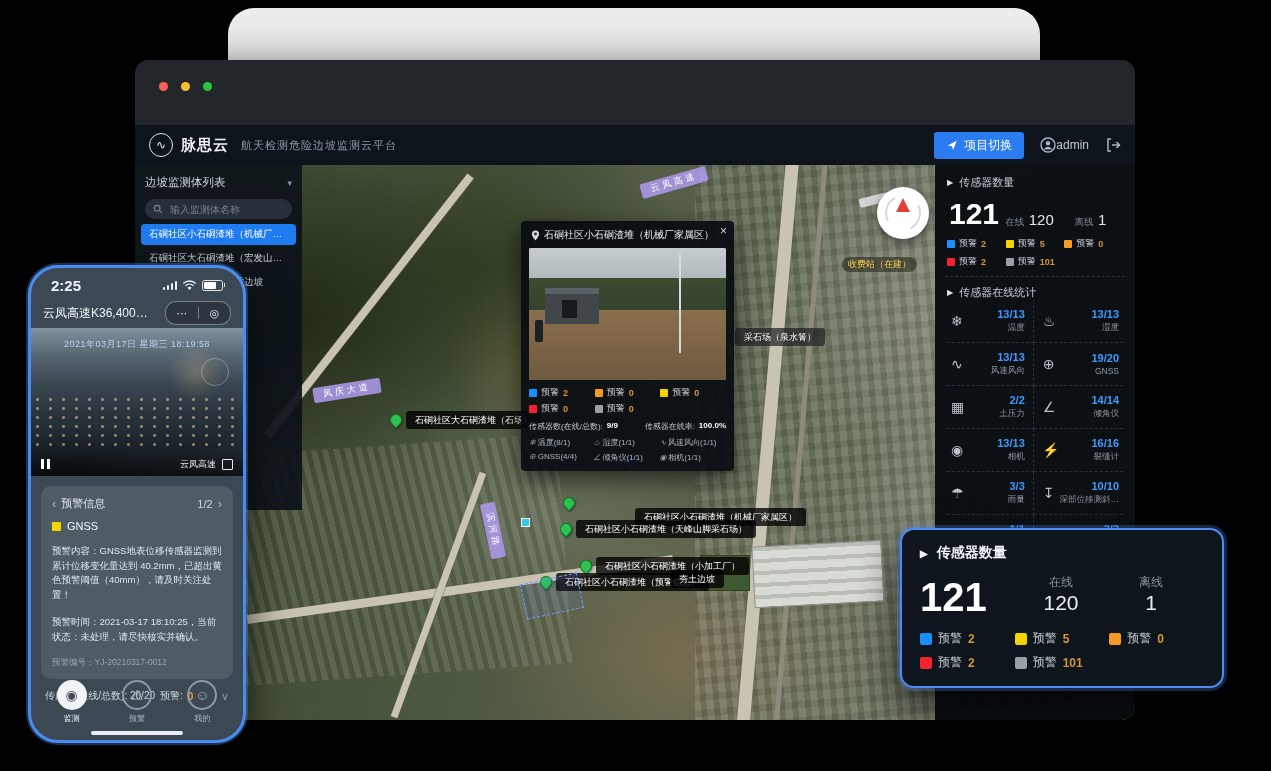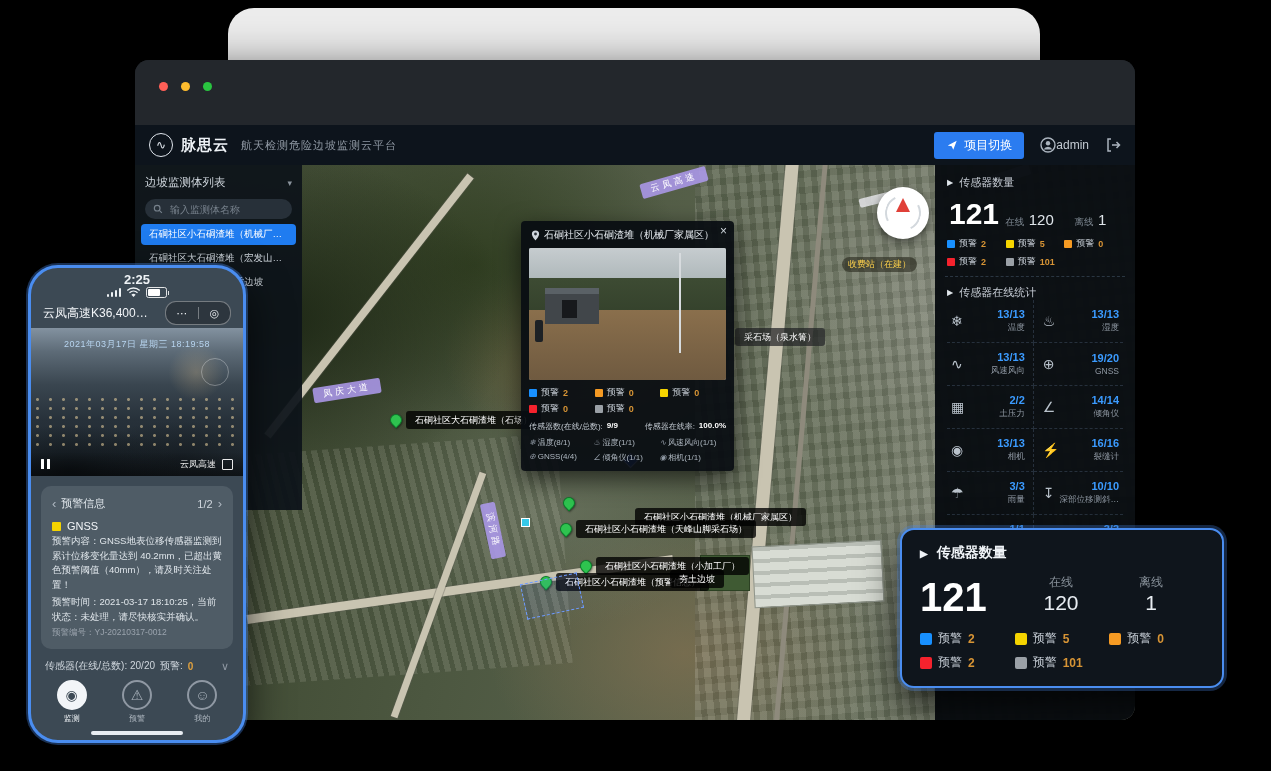--- a/index.html
+++ b/index.html
@@ -144,21 +144,21 @@
   .cicon{font-size:14px;color:#b9c2cb;flex:0 0 auto;}
   .cmain{flex:1;text-align:right;}
   .cmain b{display:block;font-size:11px;color:#3b9bff;font-weight:bold;}
   .cmain i{display:block;font-style:normal;font-size:8.5px;color:#8f98a3;margin-top:2px;white-space:nowrap;}
 
   
   .phone{left:28px;top:265px;width:212px;height:472px;border-radius:30px;background:#3c4954;
          border:3px solid #4a8df0;overflow:hidden;z-index:12;
          box-shadow:0 0 0 2px rgba(74,141,240,.35),0 18px 44px rgba(0,0,0,.7);}
   .ph-status{height:26px;display:flex;align-items:center;justify-content:space-between;
-             padding:4px 20px 0;color:#eef2f5;font-size:13px;font-weight:bold;flex-direction:column;}
+             padding:4px 20px 0;color:#eef2f5;font-size:15px;font-weight:bold;}
   .ph-sticons{display:flex;align-items:center;gap:5px;}
   .sig{display:flex;align-items:flex-end;gap:1.5px;}
   .sig span{width:2.5px;background:#eef2f5;border-radius:1px;}
   .batt{width:19px;height:9px;border:1px solid rgba(255,255,255,.85);border-radius:2.5px;position:relative;}
   .batt::before{content:"";position:absolute;left:1px;top:1px;bottom:1px;width:12px;background:#fff;border-radius:1px;}
   .batt::after{content:"";position:absolute;right:-3px;top:2.5px;width:1.5px;height:4px;background:rgba(255,255,255,.85);}
   .ph-nav{height:30px;display:flex;align-items:center;padding:0 12px;gap:6px;}
   .ph-title{flex:1;font-size:12px;color:#f2f5f8;white-space:nowrap;overflow:hidden;text-overflow:ellipsis;}
   .capsule{width:64px;height:22px;border:1px solid rgba(255,255,255,.35);border-radius:11px;
            background:rgba(32,38,44,.55);display:flex;align-items:center;flex:0 0 auto;}
@@ -182,21 +182,21 @@
   .ph-ctrl .vname{margin-left:auto;font-size:9px;color:rgba(255,255,255,.9);}
   .fs{width:9px;height:9px;border:1.5px solid rgba(255,255,255,.9);border-radius:1px;margin-left:6px;cursor:pointer;}
   .ph-card{margin:10px;background:rgba(150,160,170,.22);border-radius:10px;padding:10px 11px;color:#e8edf2;}
   .ph-card-head{display:flex;align-items:center;font-size:11px;color:#dfe5ea;}
   .ph-card-head .arr{color:#aeb7c0;font-size:13px;cursor:pointer;}
   .ph-card-head .ttl{margin-left:5px;}
   .ph-card-head .pg{margin-left:auto;color:#cfd6dd;}
   .ph-card-head .arr2{margin-left:5px;color:#aeb7c0;font-size:13px;cursor:pointer;}
   .ph-type{display:flex;align-items:center;gap:6px;margin-top:9px;font-size:11px;color:#f2f5f8;}
   .ph-type .sqr{width:9px;height:9px;background:#f5d400;border-radius:1px;}
-  .ph-p{margin-top:2px;font-size:9.5px;line-height:1.55;color:#dfe5ea;}
+  .ph-p{margin-top:12px;font-size:9.5px;line-height:1.55;color:#dfe5ea;}
   .ph-p.small{font-size:8.5px;color:#9aa3ad;}
   .ph-stats{display:flex;align-items:center;gap:5px;margin:0 14px;font-size:10px;color:#cfd6dd;}
   .ph-stats .orange{color:#e0a13e;font-weight:bold;}
   .ph-stats .chev{margin-left:auto;color:#8f98a3;font-size:11px;cursor:pointer;}
   .ph-tabs{position:absolute;left:0;right:0;bottom:16px;display:flex;justify-content:space-around;padding:0 8px;}
   .ph-tab{display:flex;flex-direction:column;align-items:center;gap:3px;cursor:pointer;}
   .ph-tab .ticon{width:30px;height:30px;border-radius:50%;display:flex;align-items:center;
                  justify-content:center;font-size:14px;border:2px solid #8f98a3;color:#aeb7c0;box-sizing:border-box;}
   .ph-tab.active .ticon{background:#f2f5f8;border-color:#f2f5f8;color:#3c4954;}
   .ph-tab .tlab{font-size:8px;color:#aeb7c0;}

